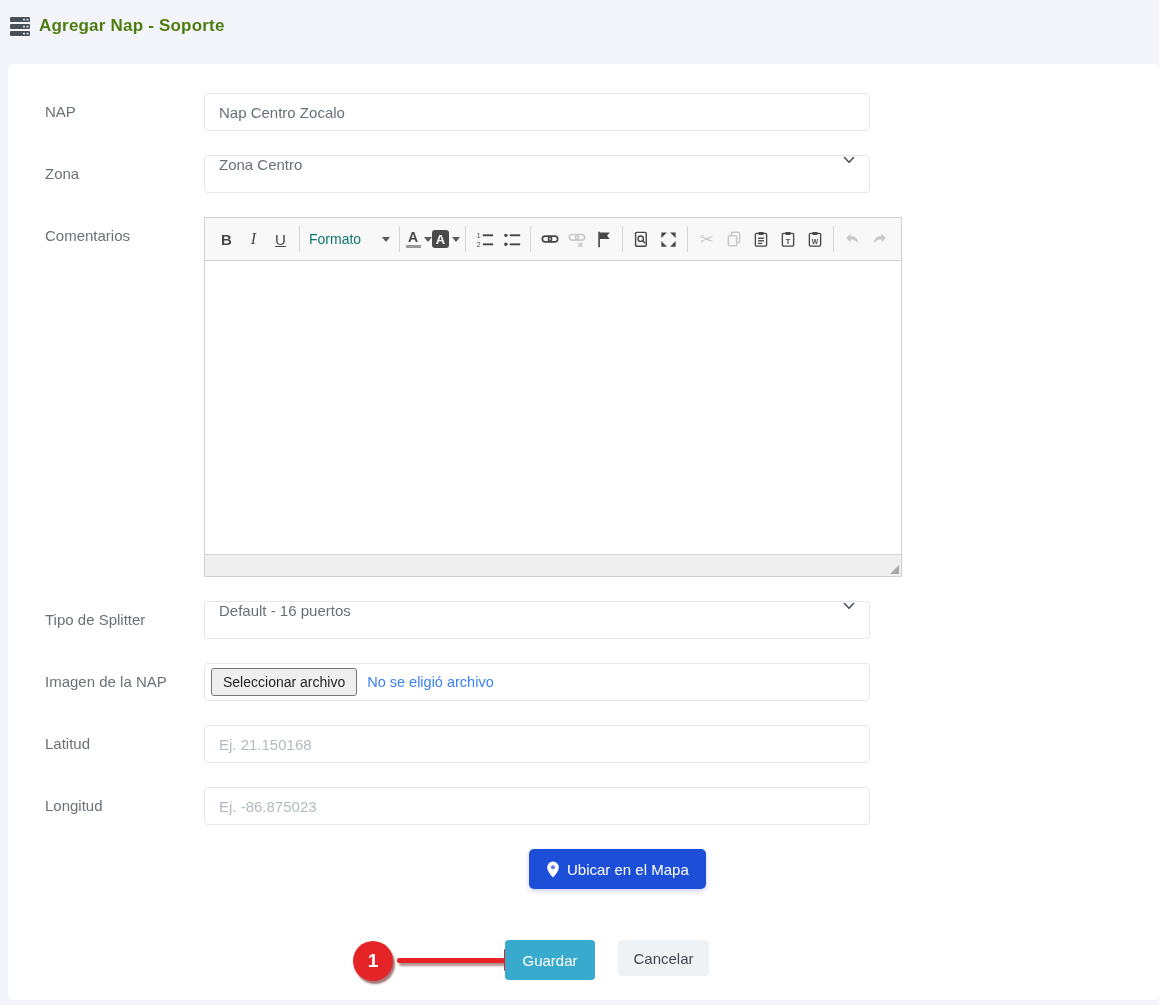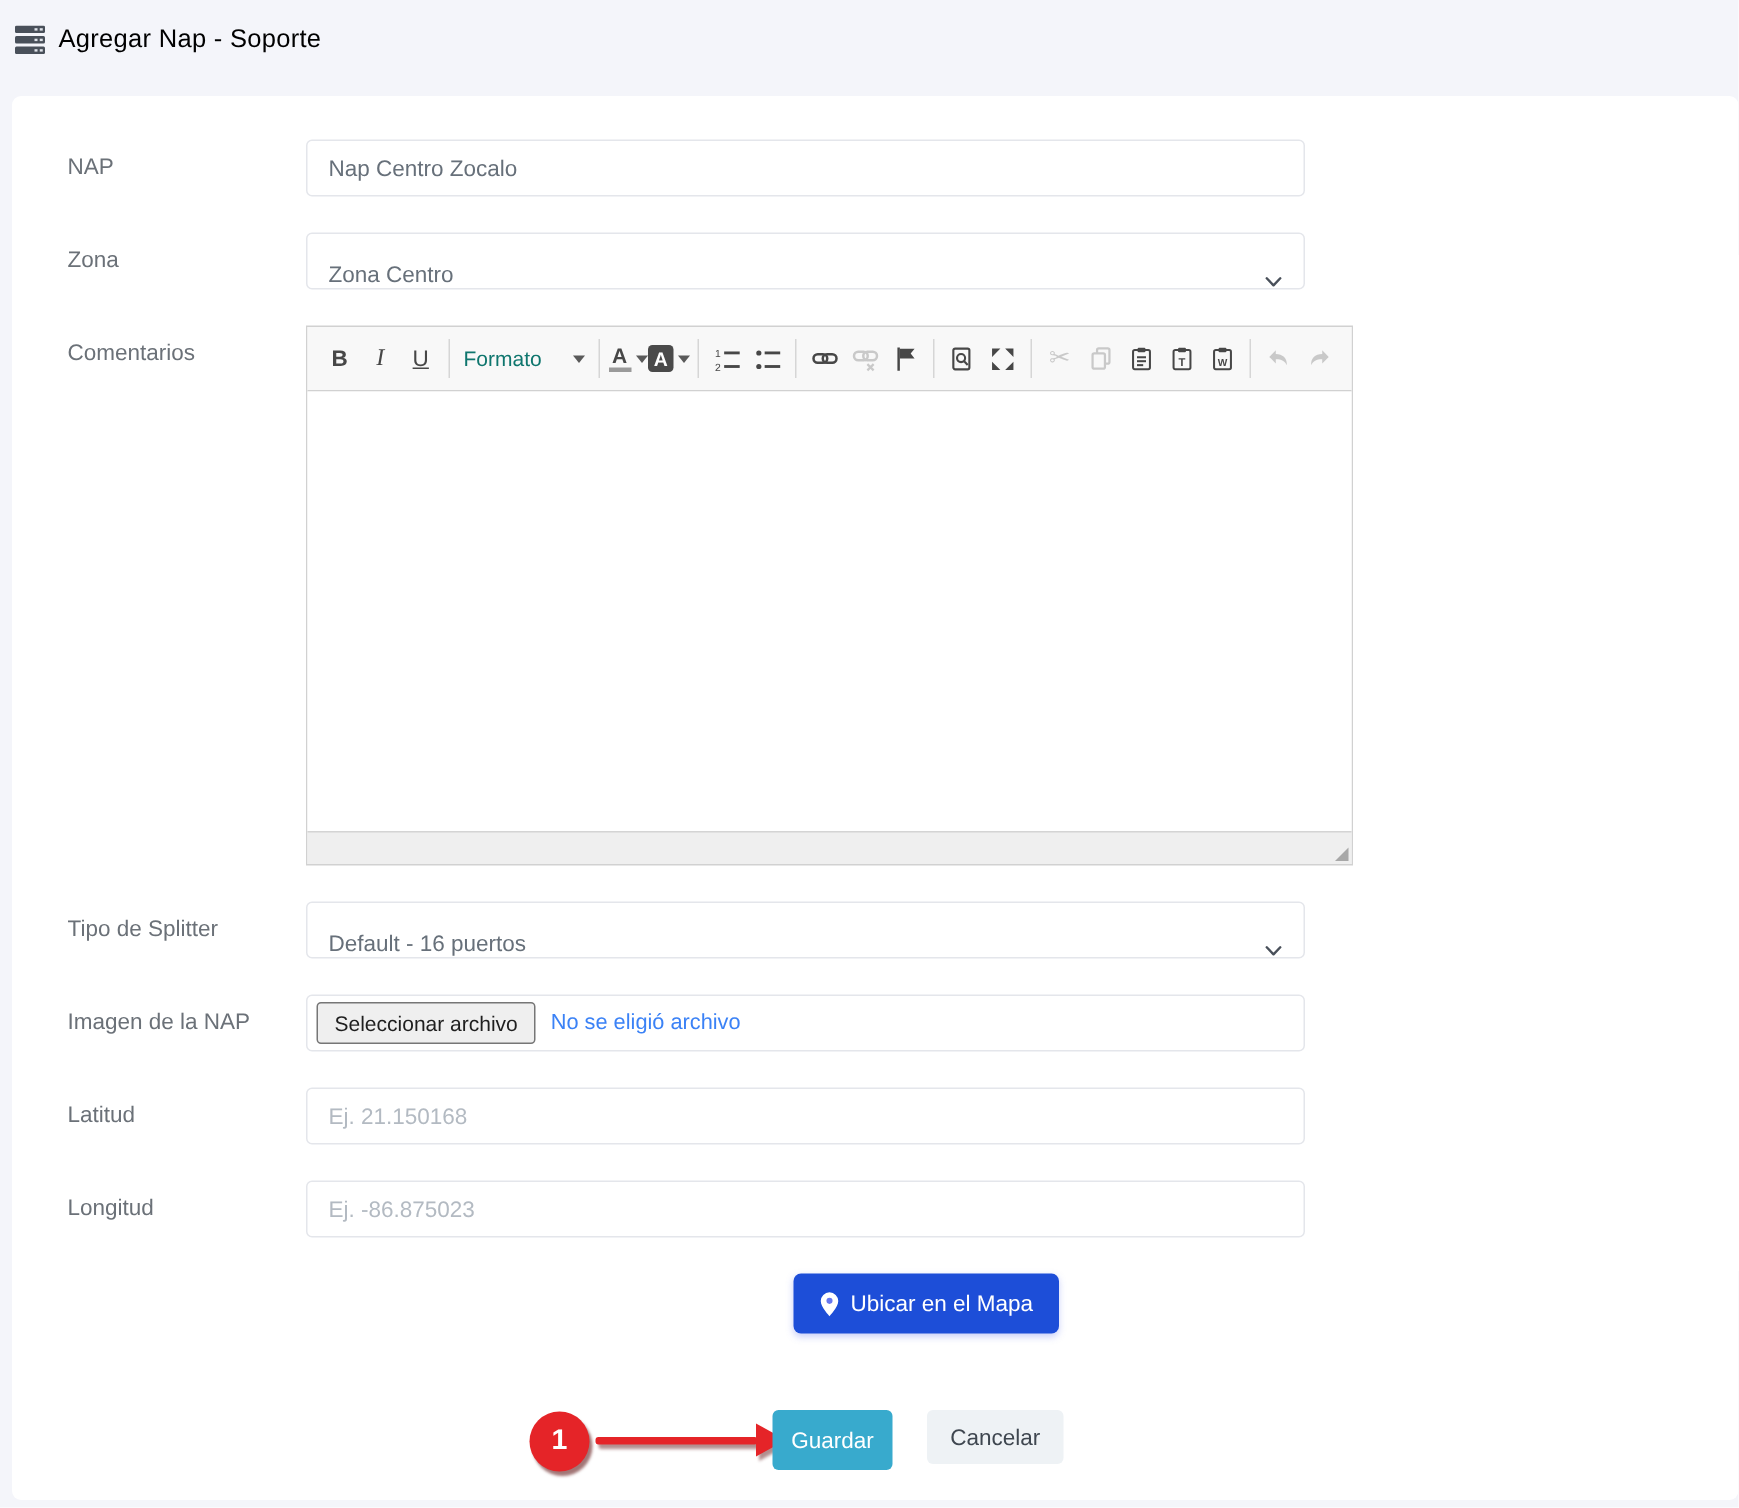--- a/index.html
+++ b/index.html
@@ -9,21 +9,21 @@
     background: #f4f5fa;
     overflow: hidden;
     color: #67707a;
   }
   
   .page-header {
     height: 52px;
     display: flex; align-items: center;
     padding-left: 10px; gap: 9px;
   }
-  .page-title { font-size: 17px; font-weight: normal; color: #000000; letter-spacing: .2px; }
+  .page-title { font-size: 17px; font-weight: bold; color: #4d7c0f; letter-spacing: .2px; }
   
   .card {
     margin: 12px 0 12px 8px;
     background: #ffffff;
     border-radius: 6px;
     padding: 29px 0 20px 37px;
     min-height: 929px;
   }
   .form-row { display: flex; margin-bottom: 24px; }
   .form-label {
@@ -31,21 +31,21 @@
     line-height: 38px; flex: none;
   }
   .text-input, .select-box, .file-wrapper {
     width: 666px; height: 38px;
     border: 1px solid #e4e6eb; border-radius: 4px;
     background: #fff; font-size: 15px; color: #67707a;
   }
   .text-input { padding: 0 14px; outline: none; font-family: inherit; }
   .text-input::placeholder { color: #b3bac2; opacity: 1; }
   .select-box {
-    display: flex; align-items: flex-end; justify-content: space-between;
+    display: flex; align-items: flex-start; justify-content: space-between;
     padding: 0 14px; cursor: default;
   }
   .select-box .chev { flex: none; margin-left: 8px; }
   
   .file-wrapper { display: flex; align-items: center; padding: 12px 6px; }
   .file-btn {
     font-size: 14px; color: #1f1f1f; background: #efefef;
     border: 1px solid #767676; border-radius: 3px;
     padding: 5px 11px; cursor: pointer; font-family: inherit;
   }
@@ -99,21 +99,21 @@
   
   .map-row { margin-bottom: 0; }
   .btn-map {
     margin-left: 484px; height: 40px; border: none; border-radius: 5px;
     background: #1d4ed8; color: #fff; font-size: 15px; font-family: inherit;
     padding: 0 17px; display: inline-flex; align-items: center; gap: 7px;
     cursor: pointer; box-shadow: 0 2px 5px rgba(103,119,239,.35);
   }
   .save-row { position: relative; height: 40px; margin-top: 51px; margin-bottom: 0; }
   .btn-save {
-    position: absolute; left: 470px; top: 0; width: 80px; height: 40px;
+    position: absolute; left: 460px; top: 0; width: 90px; height: 40px;
     border: none; border-radius: 4px; background: #38aacd; color: #fff;
     font-size: 15px; font-family: inherit; cursor: pointer;
   }
   .btn-cancel {
     position: absolute; left: 573px; top: 0; width: 91px; height: 36px;
     border: none; border-radius: 4px; background: #eef2f5; color: #3f4750;
     font-size: 15px; font-family: inherit; cursor: pointer;
   }
   
   .ann-circle {

